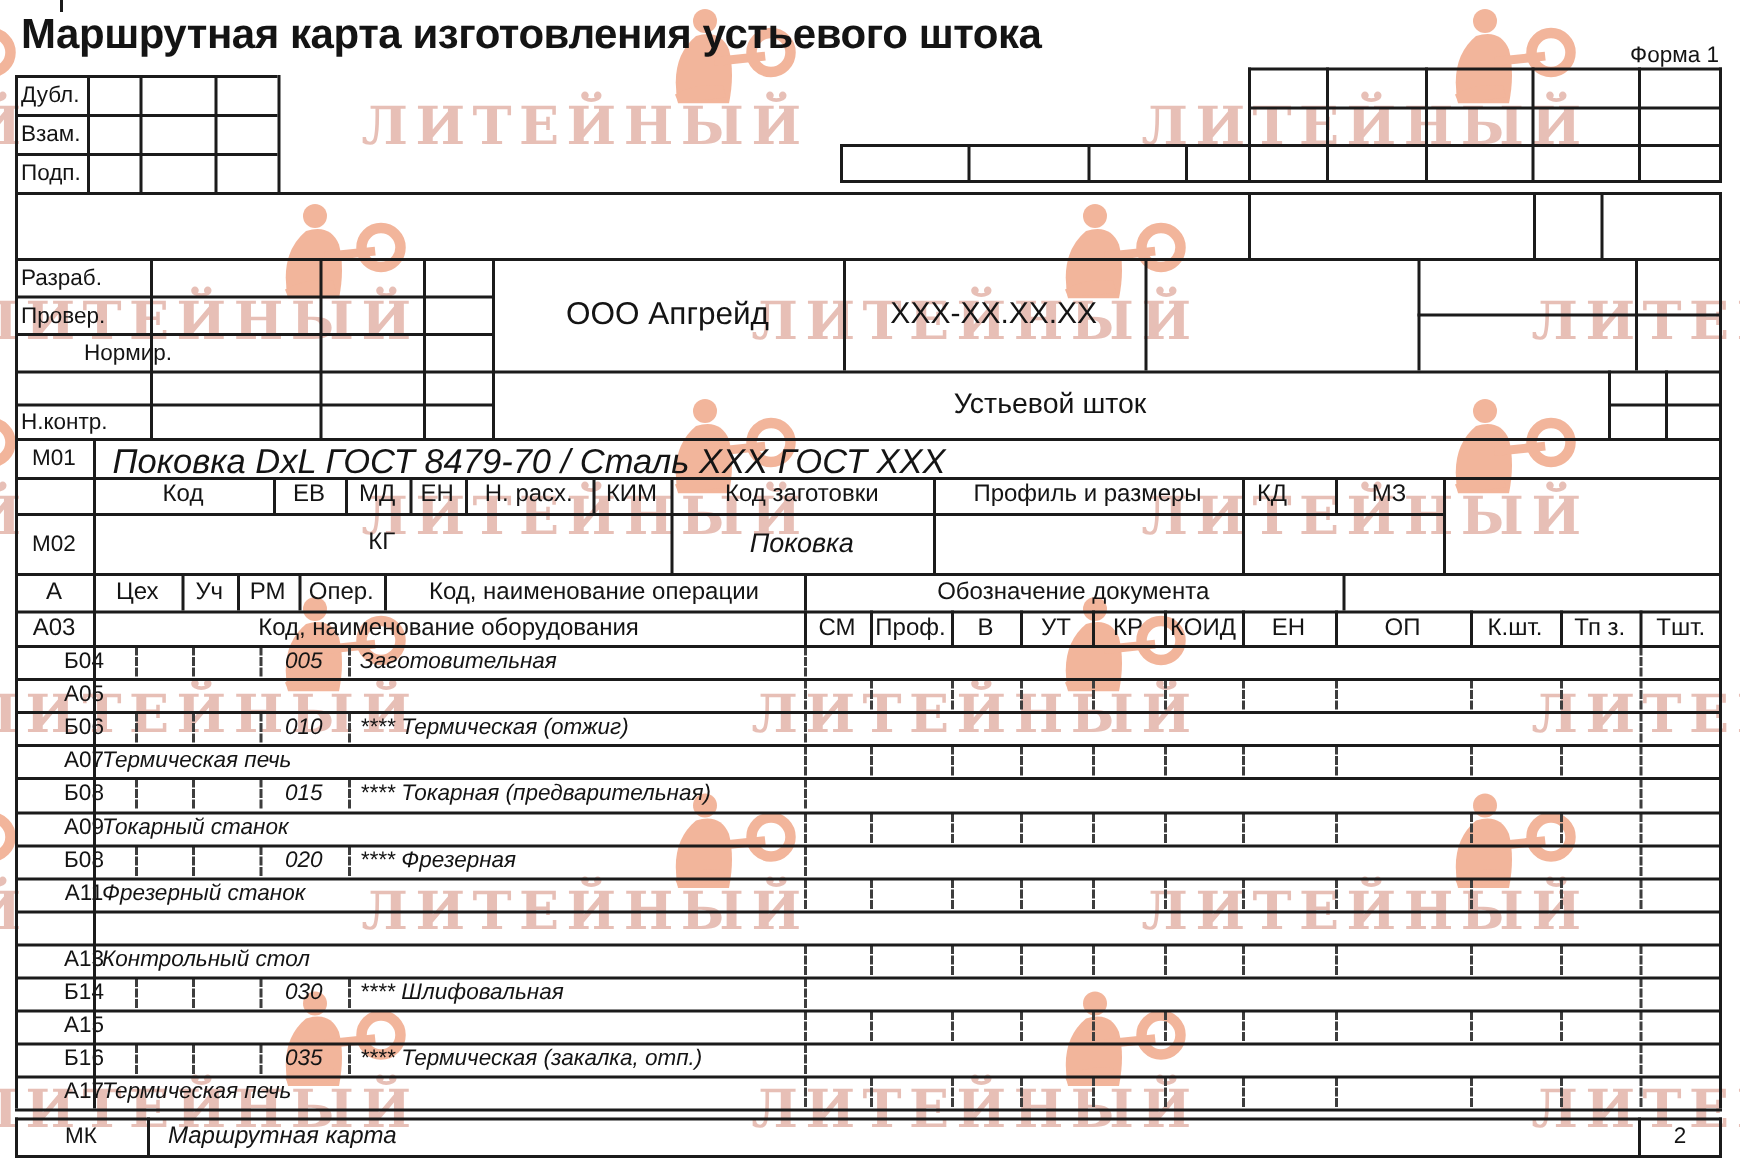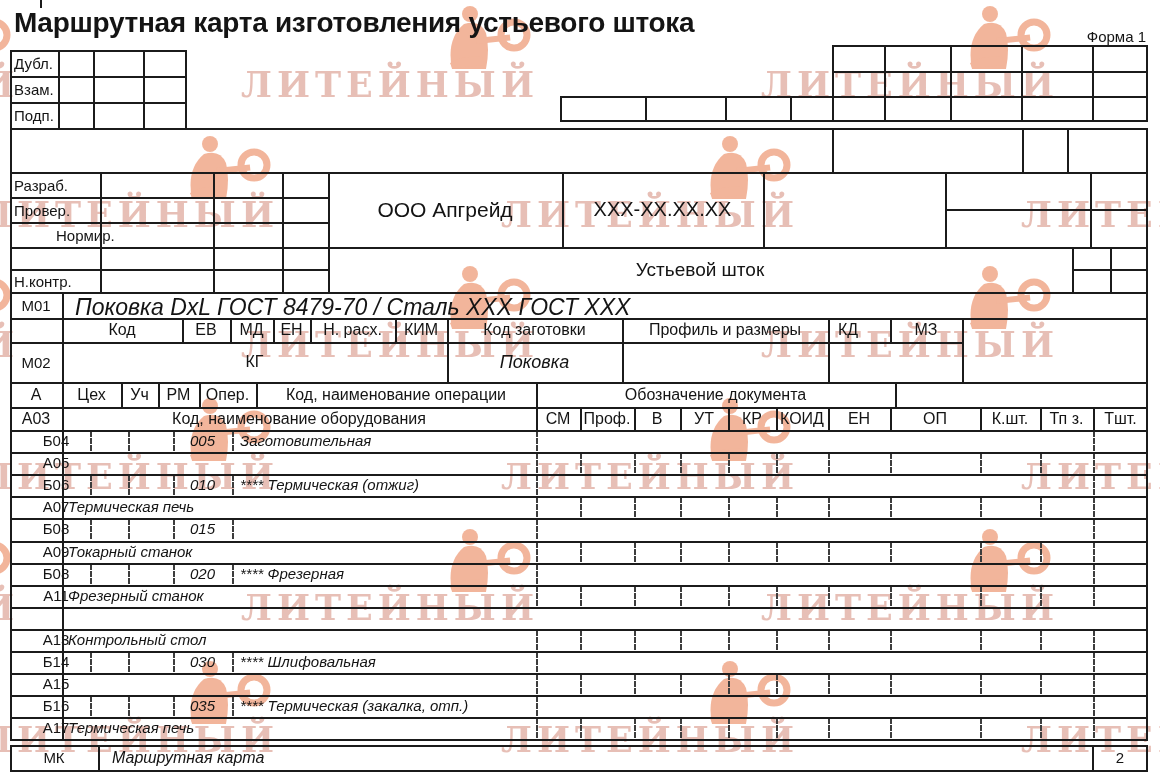--- a/index.html
+++ b/index.html
@@ -298,20 +298,21 @@
         <i class="dash" style="left: 766px;"></i>
         <i class="dash" style="left: 818px;"></i>
         <i class="dash" style="left: 880px;"></i>
         <i class="dash" style="left: 970px;"></i>
         <i class="dash" style="left: 1030px;"></i>
         <i class="dash" style="left: 1083px;"></i>
       </div>
     <div class="oprow b" style="top:518px;">
         <span class="rowlbl">Б08</span>
         <span class="opernum">015</span>
+        <span class="opname">**** Токарная (предварительная)</span>
         <i class="dash" style="left: 80px;"></i>
         <i class="dash" style="left: 118px;"></i>
         <i class="dash" style="left: 163px;"></i>
         <i class="dash" style="left: 222px;"></i>
         <i class="dash" style="left: 526px;"></i>
         <i class="dash" style="left: 1083px;"></i>
       </div>
     <div class="oprow a" style="top:541px;">
         <span class="rowlbl">А09</span>
         <span class="opname">Токарный станок</span>

